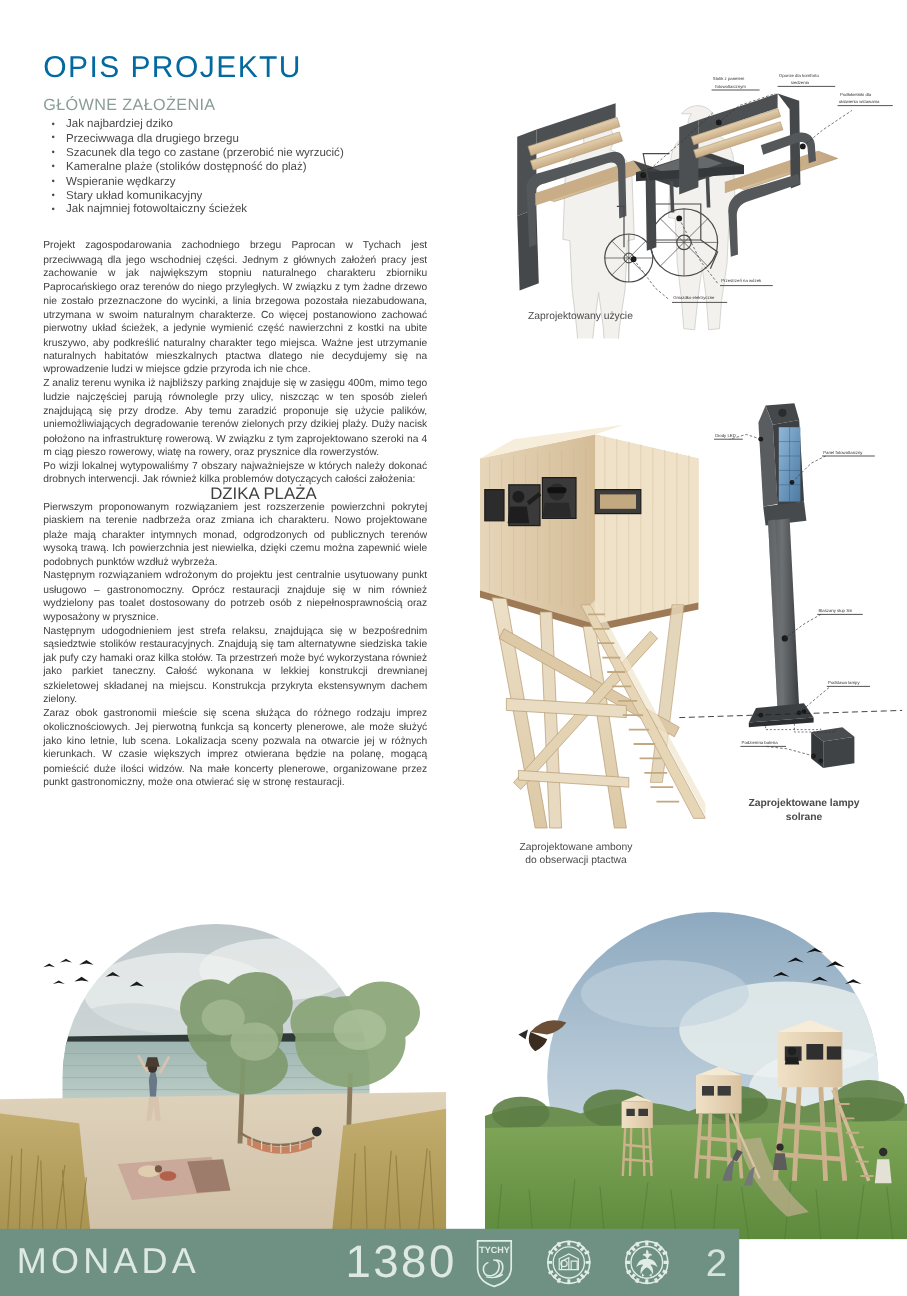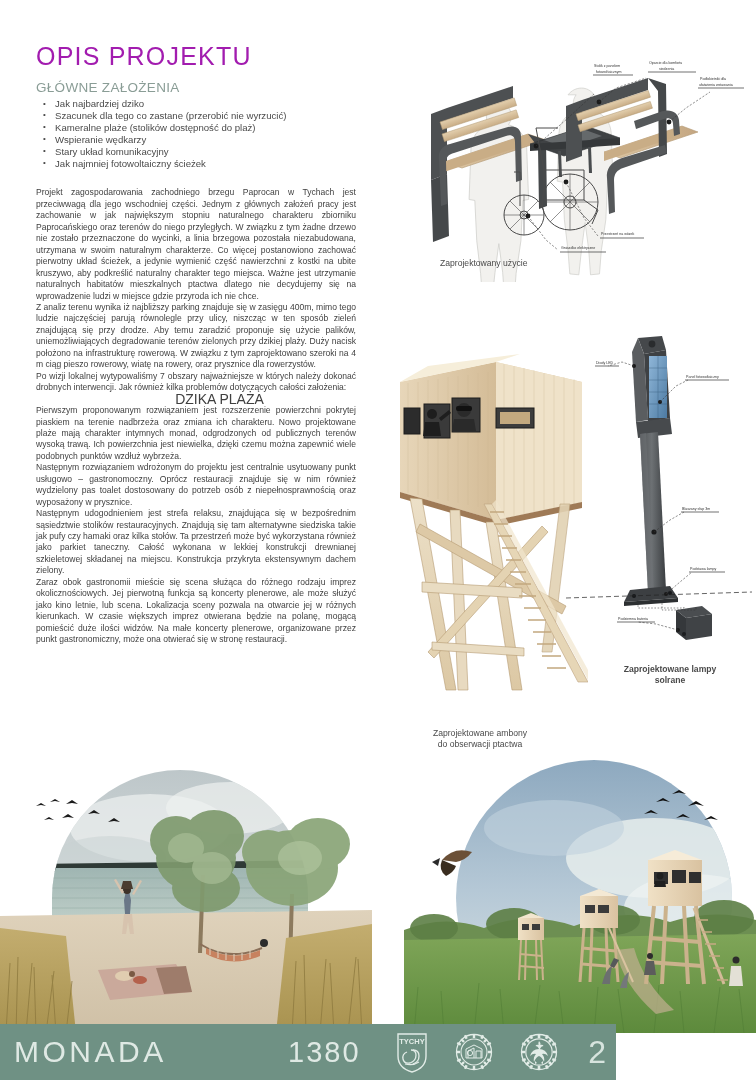--- a/index.html
+++ b/index.html
@@ -19,21 +19,21 @@
   
   #text-column {
     position: absolute;
     left: 36px;
     top: 44px;
     width: 320px;
   }
   #page-title {
     font-size: 25px;
     letter-spacing: 1.2px;
-    color: #a21caf;
+    color: #0369a1;
     font-weight: 300;
     margin: 0 0 11px 0;
     line-height: 1;
   }
   #section-heading {
     font-size: 13.5px;
     letter-spacing: .3px;
     color: #8a9d96;
     font-weight: 400;
     margin: 0 0 3px 0;
@@ -86,21 +86,21 @@
   #bench-figure svg, #lamp-figure svg, #tower-figure svg { display: block; }
 
   .fig-caption {
     position: absolute;
     font-size: 8.6px;
     color: #4a4a4a;
     line-height: 11px;
     text-align: center;
   }
   #bench-caption { left: 440px; top: 258px; width: 200px; text-align: left; }
-  #tower-caption { left: 380px; top: 700px; width: 200px; margin-top: 28px; }
+  #tower-caption { left: 380px; top: 700px; width: 200px; }
   #lamp-caption  { left: 592px; top: 664px; width: 156px; font-weight: bold; }
 
   #tower-figure {
     position: absolute;
     left: 392px; top: 352px;
     width: 196px; height: 344px;
   }
   #lamp-figure {
     position: absolute;
     left: 566px; top: 334px;
@@ -138,21 +138,21 @@
     position: absolute;
     left: 14px;
     font-size: 30px;
     letter-spacing: 3.5px;
     color: #dfe9e4;
     font-weight: 300;
   }
   #footer-code {
     position: absolute;
     left: 288px;
-    font-size: 29px;
+    font-size: 38px;
     letter-spacing: 2px;
     color: #dfe9e4;
     font-weight: 300;
   }
   #footer-logos {
     position: absolute;
     right: 10px;
     display: flex;
     align-items: center;
     gap: 25px;
@@ -166,20 +166,21 @@
   }
 </style>
 </head>
 <body>
 
 <div id="text-column">
   <h1 id="page-title">OPIS PROJEKTU</h1>
   <h2 id="section-heading">GŁÓWNE ZAŁOŻENIA</h2>
   <ul class="bullets">
     <li>Jak najbardziej dziko</li>
+    <li>Przeciwwaga dla drugiego brzegu</li>
     <li>Szacunek dla tego co zastane (przerobić nie wyrzucić)</li>
     <li>Kameralne plaże (stolików dostępność do plaż)</li>
     <li>Wspieranie wędkarzy</li>
     <li>Stary układ komunikacyjny</li>
     <li>Jak najmniej fotowoltaiczny ścieżek</li>
   </ul>
   <p class="body">Projekt zagospodarowania zachodniego brzegu Paprocan w Tychach jest przeciwwagą dla jego wschodniej części. Jednym z głównych założeń pracy jest zachowanie w jak największym stopniu naturalnego charakteru zbiorniku Paprocańskiego oraz terenów do niego przyległych. W związku z tym żadne drzewo nie zostało przeznaczone do wycinki, a linia brzegowa pozostała niezabudowana, utrzymana w swoim naturalnym charakterze. Co więcej postanowiono zachować pierwotny układ ścieżek, a jedynie wymienić część nawierzchni z kostki na ubite kruszywo, aby podkreślić naturalny charakter tego miejsca.  Ważne jest utrzymanie naturalnych habitatów mieszkalnych ptactwa dlatego nie decydujemy się na wprowadzenie ludzi w miejsce gdzie przyroda ich nie chce.</p>
   <p class="body">Z analiz terenu wynika iż najbliższy parking znajduje się w zasięgu 400m, mimo tego ludzie najczęściej parują równolegle przy ulicy, niszcząc w ten sposób zieleń znajdującą się przy drodze. Aby temu zaradzić proponuje się użycie palików, uniemożliwiających degradowanie terenów zielonych przy dzikiej plaży. Duży nacisk położono na infrastrukturę rowerową. W związku z tym zaprojektowano szeroki na 4 m ciąg pieszo rowerowy, wiatę na rowery, oraz prysznice dla rowerzystów.</p>
   <p class="body">Po wizji lokalnej wytypowaliśmy 7 obszary najważniejsze w których należy dokonać drobnych interwencji. Jak również kilka problemów dotyczących całości założenia:</p>
   <p class="subhead">DZIKA PLAŻA</p>

